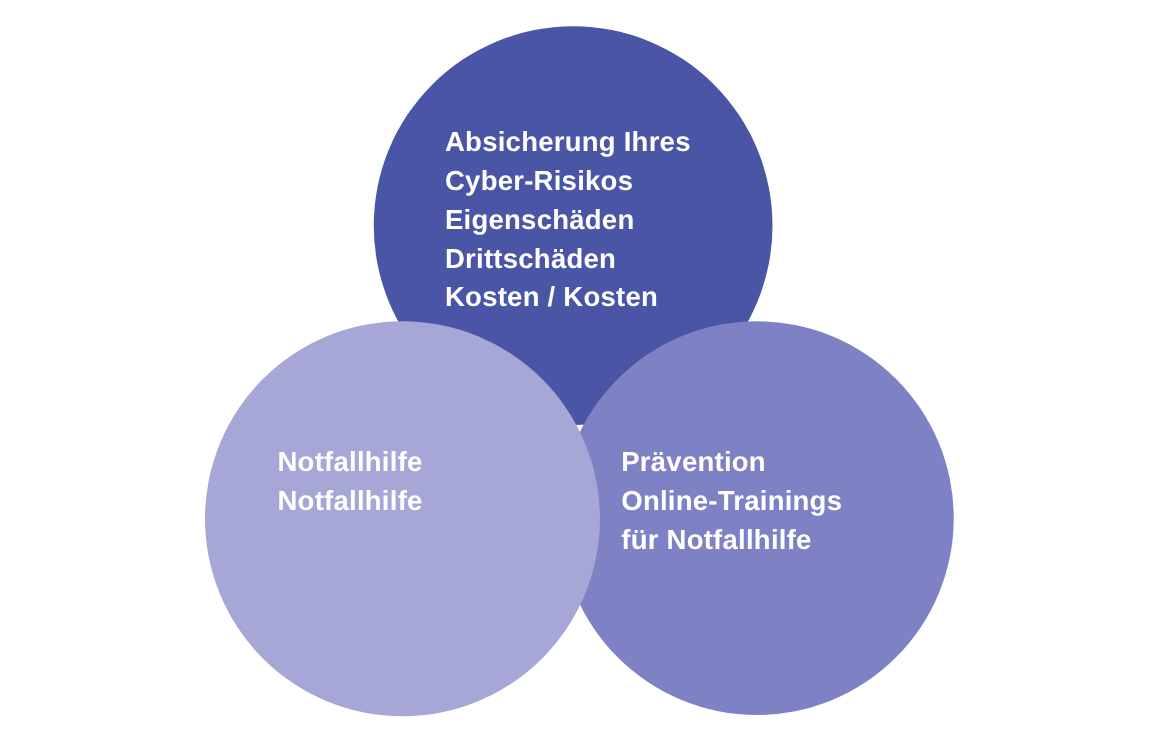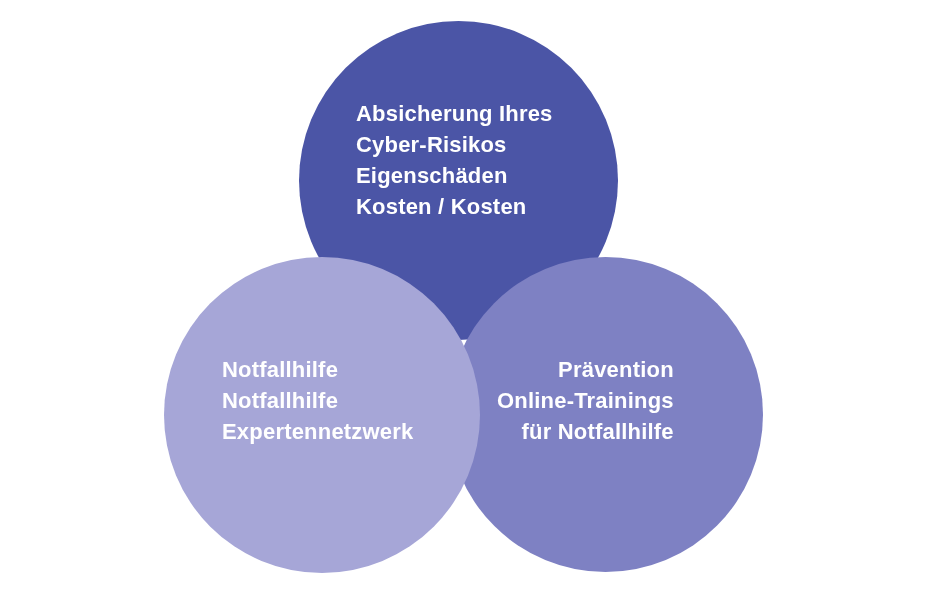--- a/index.html
+++ b/index.html
@@ -44,46 +44,46 @@
     position: absolute;
     z-index: 5;
     color: #ffffff;
     font-size: 22px;
     line-height: 31px;
     letter-spacing: 0.2px;
     white-space: nowrap;
   }
   .tb-top   { left: 356px; top: 98px; }
   .tb-left  { left: 222px; top: 354px; }
-  .tb-right { left: 497px; top: 354px; text-align: right; }
+  .tb-right { left: 497px; top: 354px; }
   .line       { font-weight: 700; }
   .line.title { font-weight: 700; }
 </style>
 </head>
 <body>
 
 <div class="stage">
 
   <div class="circle circle-top" style="background-color: rgb(75, 85, 166);"></div>
 
   <div class="circle circle-right" style="background-color: rgb(126, 129, 195);"></div>
 
   <div class="circle circle-left" style="background-color: rgb(166, 166, 215);"></div>
 
   <div class="textblock tb-top">
     <div class="line title">Absicherung Ihres</div>
     <div class="line title">Cyber-Risikos</div>
     <div class="line">Eigenschäden</div>
+    <div class="line">Drittschäden</div>
     <div class="line">Kosten / Kosten</div>
   </div>
 
   <div class="textblock tb-left">
     <div class="line title">Notfallhilfe</div>
     <div class="line">Notfallhilfe</div>
-    <div class="line">Expertennetzwerk</div>
   </div>
 
   <div class="textblock tb-right">
     <div class="line title">Prävention</div>
     <div class="line">Online-Trainings</div>
     <div class="line">für Notfallhilfe</div>
   </div>
 
 </div>
 

